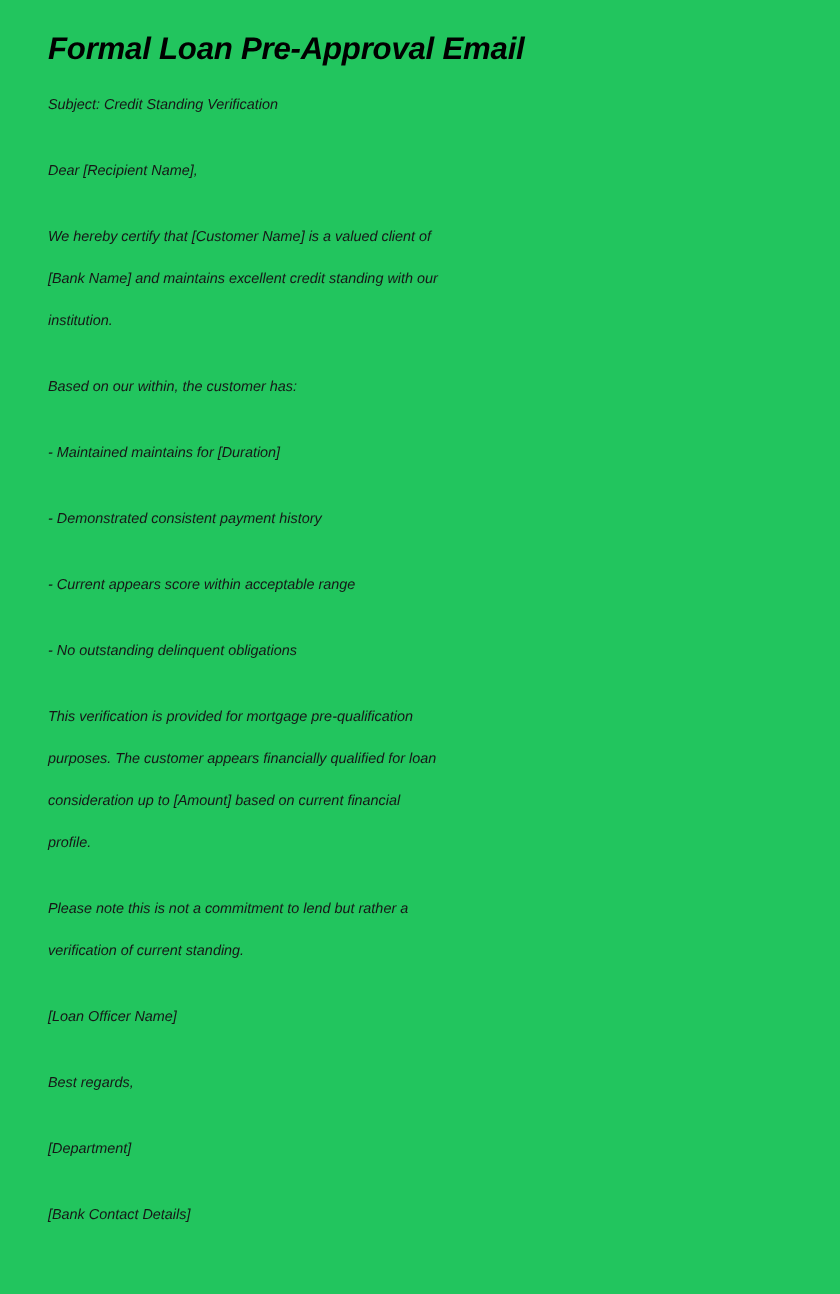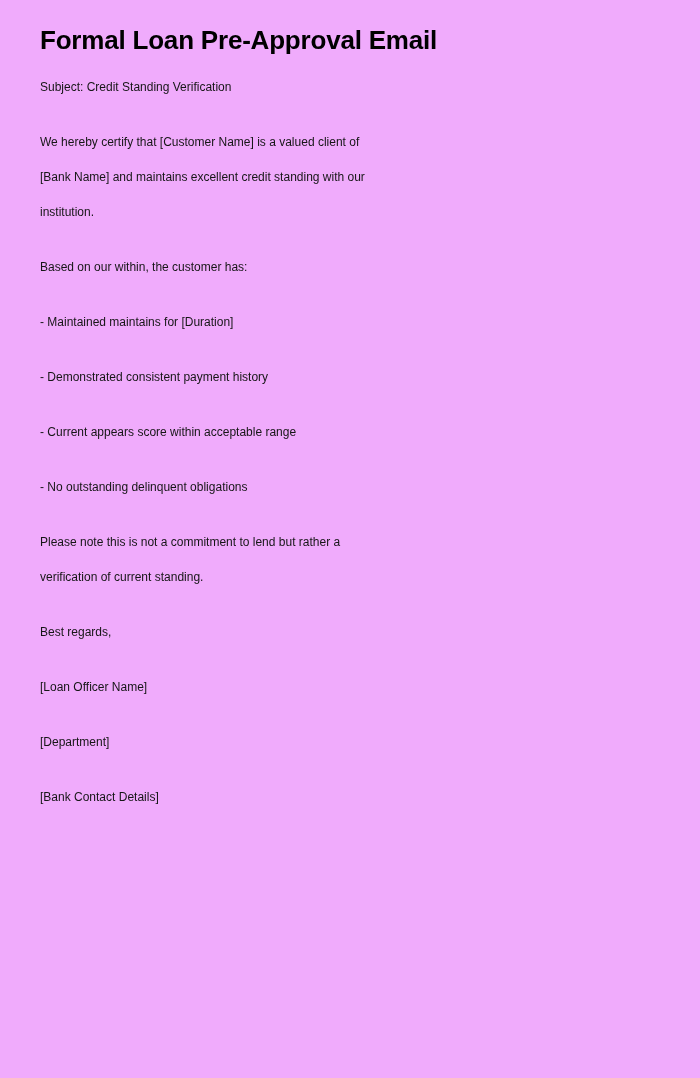--- a/index.html
+++ b/index.html
@@ -10,22 +10,23 @@
   body {
     width: 700px;
     height: 1078px;
     overflow: hidden;
     font-family: "Liberation Sans", sans-serif;
   }
   .doc {
     box-sizing: border-box;
     width: 700px;
     height: 1078px;
-    background: #f0abfc;
+    background: #22c55e;
     padding: 23px 36px 0 40px;
+    font-style: italic;
   }
   .doc-title {
     font-family: "Liberation Sans", sans-serif;
     font-weight: 700;
     font-size: 26px;
     line-height: 34px;
     letter-spacing: -0.2px;
     color: #000000;
     margin: 0 0 13px 0;
   }
@@ -42,40 +43,45 @@
 </style>
 </head>
 <body>
 
 <div class="doc">
 
   <h1 class="doc-title">Formal Loan Pre-Approval Email</h1>
 
   <p class="para">Subject: Credit Standing Verification</p>
 
+  <p class="para">Dear [Recipient Name],</p>
 
   <p class="para">We hereby certify that [Customer Name] is a valued client of
 [Bank Name] and maintains excellent credit standing with our
 institution.</p>
 
   <p class="para">Based on our within, the customer has:</p>
 
   <p class="para">- Maintained maintains for [Duration]</p>
 
   <p class="para">- Demonstrated consistent payment history</p>
 
   <p class="para">- Current appears score within acceptable range</p>
 
   <p class="para">- No outstanding delinquent obligations</p>
 
+  <p class="para">This verification is provided for mortgage pre-qualification
+purposes. The customer appears financially qualified for loan
+consideration up to [Amount] based on current financial
+profile.</p>
 
   <p class="para">Please note this is not a commitment to lend but rather a
 verification of current standing.</p>
 
+  <p class="para">[Loan Officer Name]</p>
+
   <p class="para">Best regards,</p>
-
-  <p class="para">[Loan Officer Name]</p>
 
   <p class="para">[Department]</p>
 
   <p class="para">[Bank Contact Details]</p>
 
 </div>
 
 </body></html>

